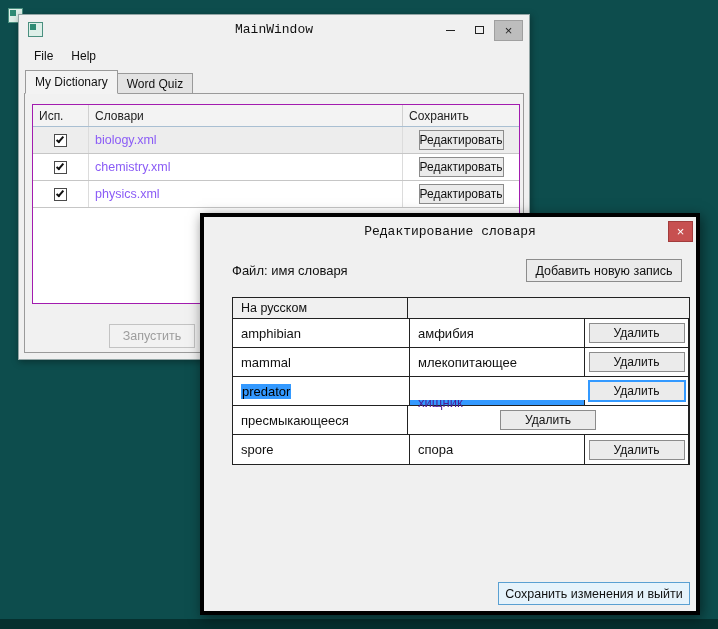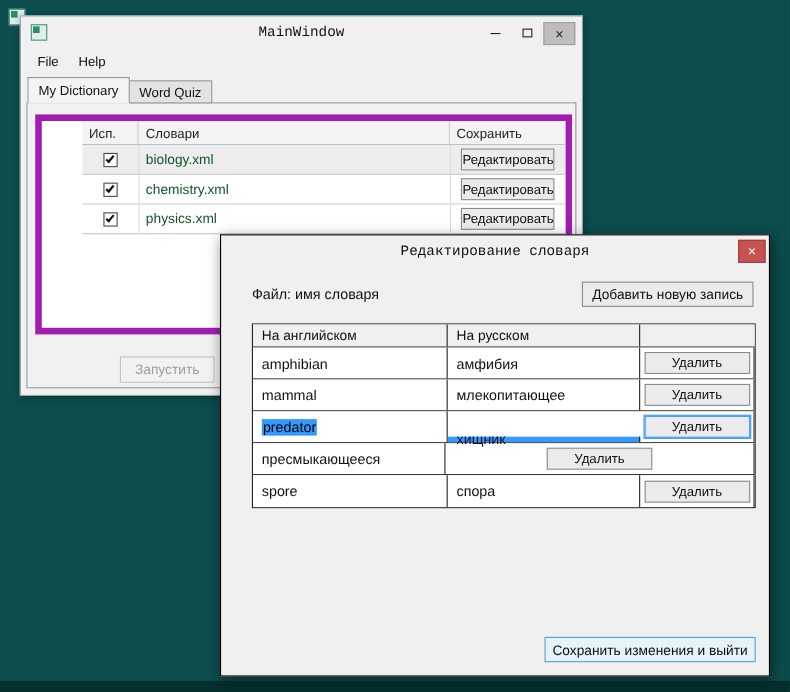--- a/index.html
+++ b/index.html
@@ -8,51 +8,51 @@
 
   .desktop { position:relative; width:718px; height:629px; background:var(--desktop-bg,#0d4d4d); overflow:hidden; }
   .taskbar { position:absolute; left:0; right:0; bottom:0; height:10px; background:var(--taskbar-bg,#05302f); }
 
   .app-glyph { display:block; width:15px; height:15px; background:#ddefe8; border:1px solid #4a8f7f; position:relative; }
   .app-glyph::after { content:""; position:absolute; left:1px; top:1px; width:6px; height:6px; background:#2e8b74; }
   .desktop-icon { position:absolute; left:8px; top:8px; }
 
   .window { position:absolute; background:var(--window-bg,#f0f0f0); }
   .main-window { left:18px; top:14px; width:512px; height:346px; border:1px solid #93a5a5; box-shadow:1px 2px 7px rgba(0,0,0,.35); }
-  .dialog { left:200px; top:213px; width:500px; height:402px; border:1px solid #000000; box-shadow:2px 3px 12px rgba(0,0,0,.5); z-index:5; }
+  .dialog { left:200px; top:213px; width:500px; height:402px; border:4px solid #000000; box-shadow:2px 3px 12px rgba(0,0,0,.5); z-index:5; }
 
   .titlebar { position:absolute; left:0; right:0; top:0; height:30px; }
   .title { position:absolute; left:0; right:0; top:0; height:30px; line-height:30px; text-align:center; font-size:13px; color:#101010;font-family:Liberation Mono, monospace; }
   .main-window .app-icon { position:absolute; left:9px; top:7px; z-index:2; }
 
   .controls { position:absolute; right:6px; top:0; height:30px; display:flex; align-items:center; z-index:2; }
   .ctrl { width:29px; height:21px; display:flex; align-items:center; justify-content:center; color:#222; }
   .glyph-min { width:9px; height:1px; background:#222; display:block; }
   .glyph-max { width:9px; height:8px; border:1px solid #222; display:block; }
   .ctrl.close-gray { background:#bdbdbd; border:1px solid #9f9f9f; font-size:13px; }
 
   .menubar { position:absolute; top:30px; left:0; right:0; height:22px; display:flex; align-items:center; padding-left:6px; }
   .menu-item { padding:2px 9px; font-size:12px; color:#101010; }
 
   .tabs { position:absolute; top:55px; left:6px; height:24px; display:flex; align-items:flex-end; z-index:2; }
   .tab { font-size:12px; padding:0 9px; background:#e3e3e3; border:1px solid #9a9a9a; height:21px; line-height:20px; margin-right:-1px; color:#111; }
   .tab.active { background:#f3f3f3; height:24px; line-height:23px; border-bottom:1px solid #f3f3f3; z-index:3; }
 
   .tab-pane { position:absolute; left:5px; right:5px; top:78px; bottom:6px; border:1px solid #9a9a9a; background:#f1f1f1; }
 
-  .dict-table { position:absolute; left:7px; top:10px; width:488px; height:200px; background:#fff; border:6px solid #a21caf;padding-left:37px; }
+  .dict-table { position:absolute; left:7px; top:10px; width:488px; height:200px; background:#fff; border:1px solid #a21caf; }
   .dt-header { display:flex; height:22px; background:#f3f3f3; border-bottom:1px solid #a9bfd2; }
   .dt-h { font-size:12px; color:#222; padding:4px 6px; border-right:1px solid #d0d0d0; }
   .c1 { width:56px; } .c2 { width:314px; } .c3 { width:116px; border-right:none; }
   .dt-row { display:flex; height:27px; border-bottom:1px solid #c6c6c6; background:#fff; }
   .dt-row.alt { background:#ededed; }
   .dt-c { border-right:1px solid #dcdcdc; display:flex; align-items:center; padding:0 6px; font-size:12.5px; }
   .dt-c.c1 { justify-content:center; }
   .dt-c.c3 { justify-content:center; padding:0; border-right:none; }
-  .filename { color:#14532d; }
+  .filename { color:#8b5cf6; }
 
   .checkbox { width:13px; height:13px; background:#fff; border:1px solid #4a4a4a; position:relative; display:inline-block; }
   .check { position:absolute; left:3px; top:0px; width:4px; height:8px; border-right:2px solid #111; border-bottom:2px solid #111; transform:rotate(40deg); }
 
   .btn { font-family:inherit; font-size:12px; color:#111; background:#ebebeb; border:1px solid #8c8c8c; height:20px; display:inline-flex; align-items:center; justify-content:center; cursor:default; }
   .edit-btn { width:85px; }
   .run-btn { position:absolute; left:84px; top:230px; width:86px; height:24px; background:#f2f2f2; border:1px solid #c3c3c3; color:#9d9d9d; font-size:12.5px; }
 
   .dialog-close { position:absolute; top:4px; right:3px; width:25px; height:21px; background:var(--close-red,#c75050); border:1px solid #a23c3c; color:#fff; display:flex; align-items:center; justify-content:center; font-size:13px; z-index:2; }
 
@@ -60,21 +60,21 @@
   .add-btn { position:absolute; right:14px; top:42px; width:156px; height:23px; font-size:12.5px; }
 
   .edit-table { position:absolute; left:28px; top:80px; width:458px; background:#fff; border:1px solid #222; }
   .et-header { display:flex; height:21px; background:#f0f0f0; border-bottom:1px solid #222; }
   .et-h { font-size:12.5px; padding:3px 8px; border-right:1px solid #222; color:#101010; }
   .e1 { width:177px; } .e2 { width:175px; } .e3 { flex:1; border-right:none; }
   .et-row { display:flex; height:29px; border-bottom:1px solid #222; background:#fff; }
   .et-row:last-child { border-bottom:none; }
   .et-c { border-right:1px solid #222; display:flex; align-items:center; padding:0 8px; font-size:13px; color:#111; }
   .et-c.e3 { justify-content:center; padding:0; }
-  .et-row.selected .et-c.e2 { background:var(--accent,#3399ff); color:#0f172a;margin-top:23px; }
+  .et-row.selected .et-c.e2 { background:var(--accent,#3399ff); color:#4c1d95;margin-top:23px; }
   .sel-text { background:var(--accent,#3399ff); color:#000000; padding:0 1px; }
   .del-btn { width:96px; }
   .et-row.selected .del-btn { border-color:var(--accent,#3399ff); box-shadow:0 0 0 1px var(--accent,#3399ff); }
 
   .cancel-btn { position:absolute; left:15px; top:365px; width:146px; height:23px; font-size:12.5px; }
   .save-btn { position:absolute; left:294px; top:365px; width:192px; height:23px; background:#e6f3fb; border:1px solid #5aa0d2; font-size:12.5px; }
 </style>
 </head>
 <body>
 
@@ -168,21 +168,20 @@
       <div class="dialog-close">
           <span>×</span>
         </div>
     </div>
 
     <div class="file-label">Файл: имя словаря</div>
     <button class="btn add-btn">Добавить новую запись</button>
 
     <div class="edit-table">
       <div class="et-header">
-        <div class="et-h e1">На английском</div>
         <div class="et-h e2">На русском</div>
         <div class="et-h e3"></div>
       </div>
 
       <div class="et-row">
         <div class="et-c e1">amphibian</div>
         <div class="et-c e2">амфибия</div>
         <div class="et-c e3">
             <button class="btn del-btn">Удалить</button>
           </div>

